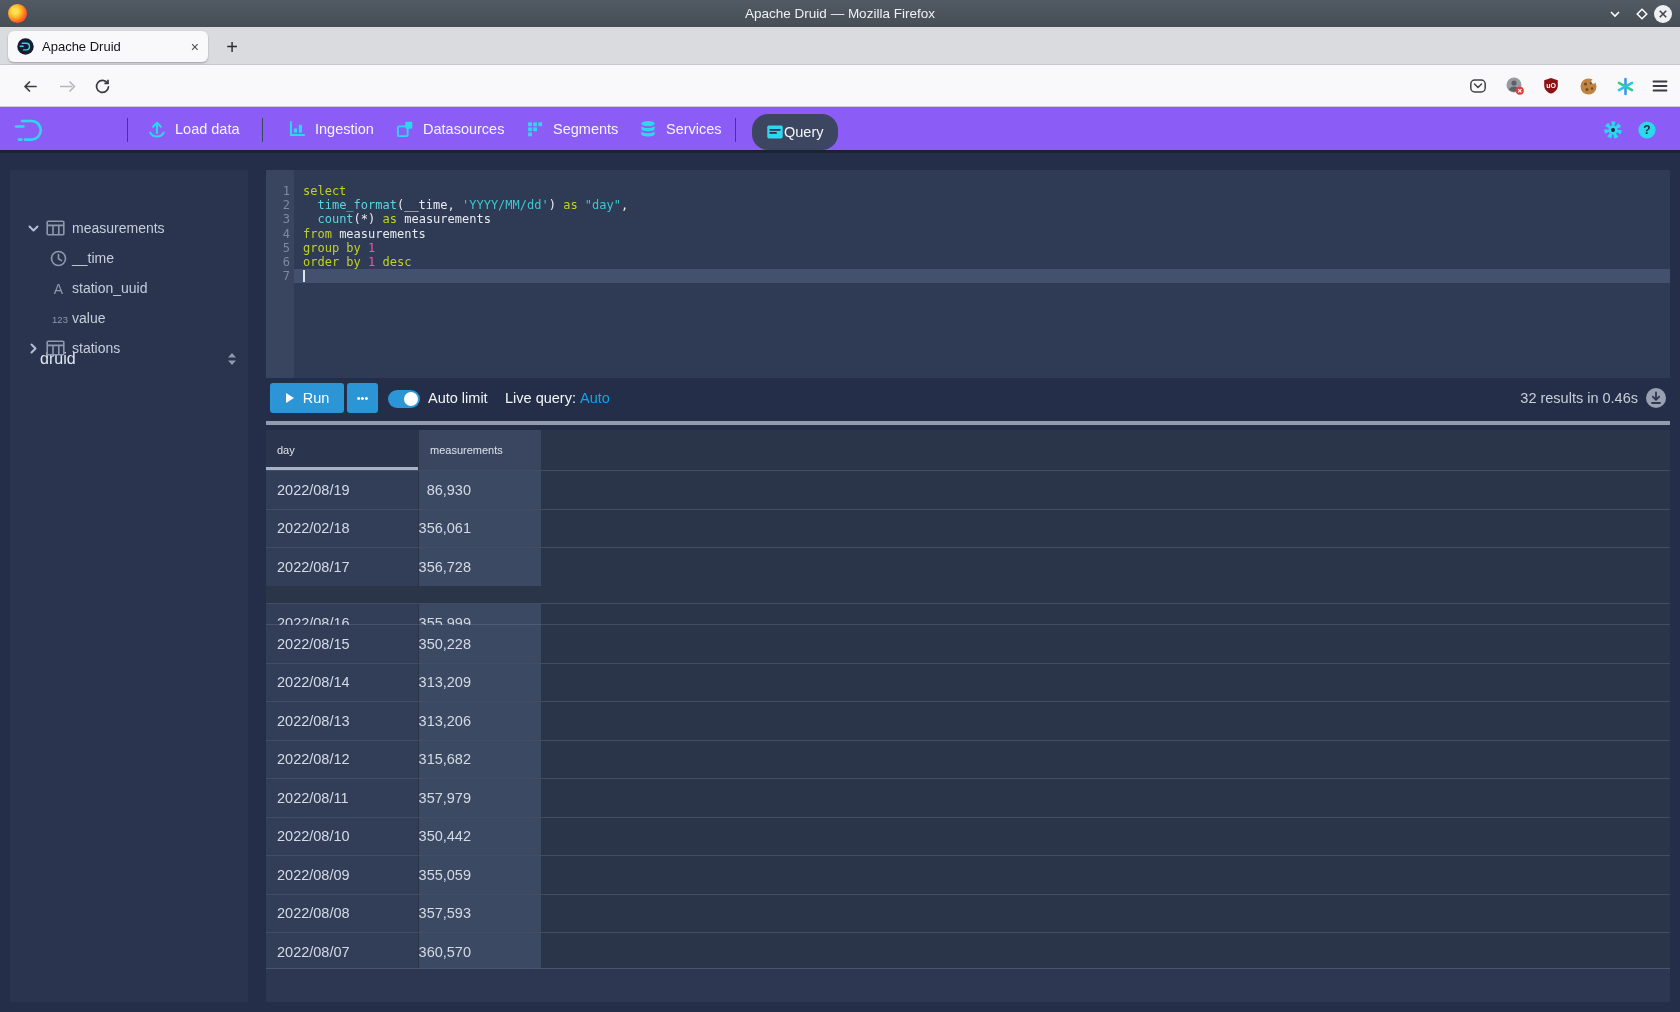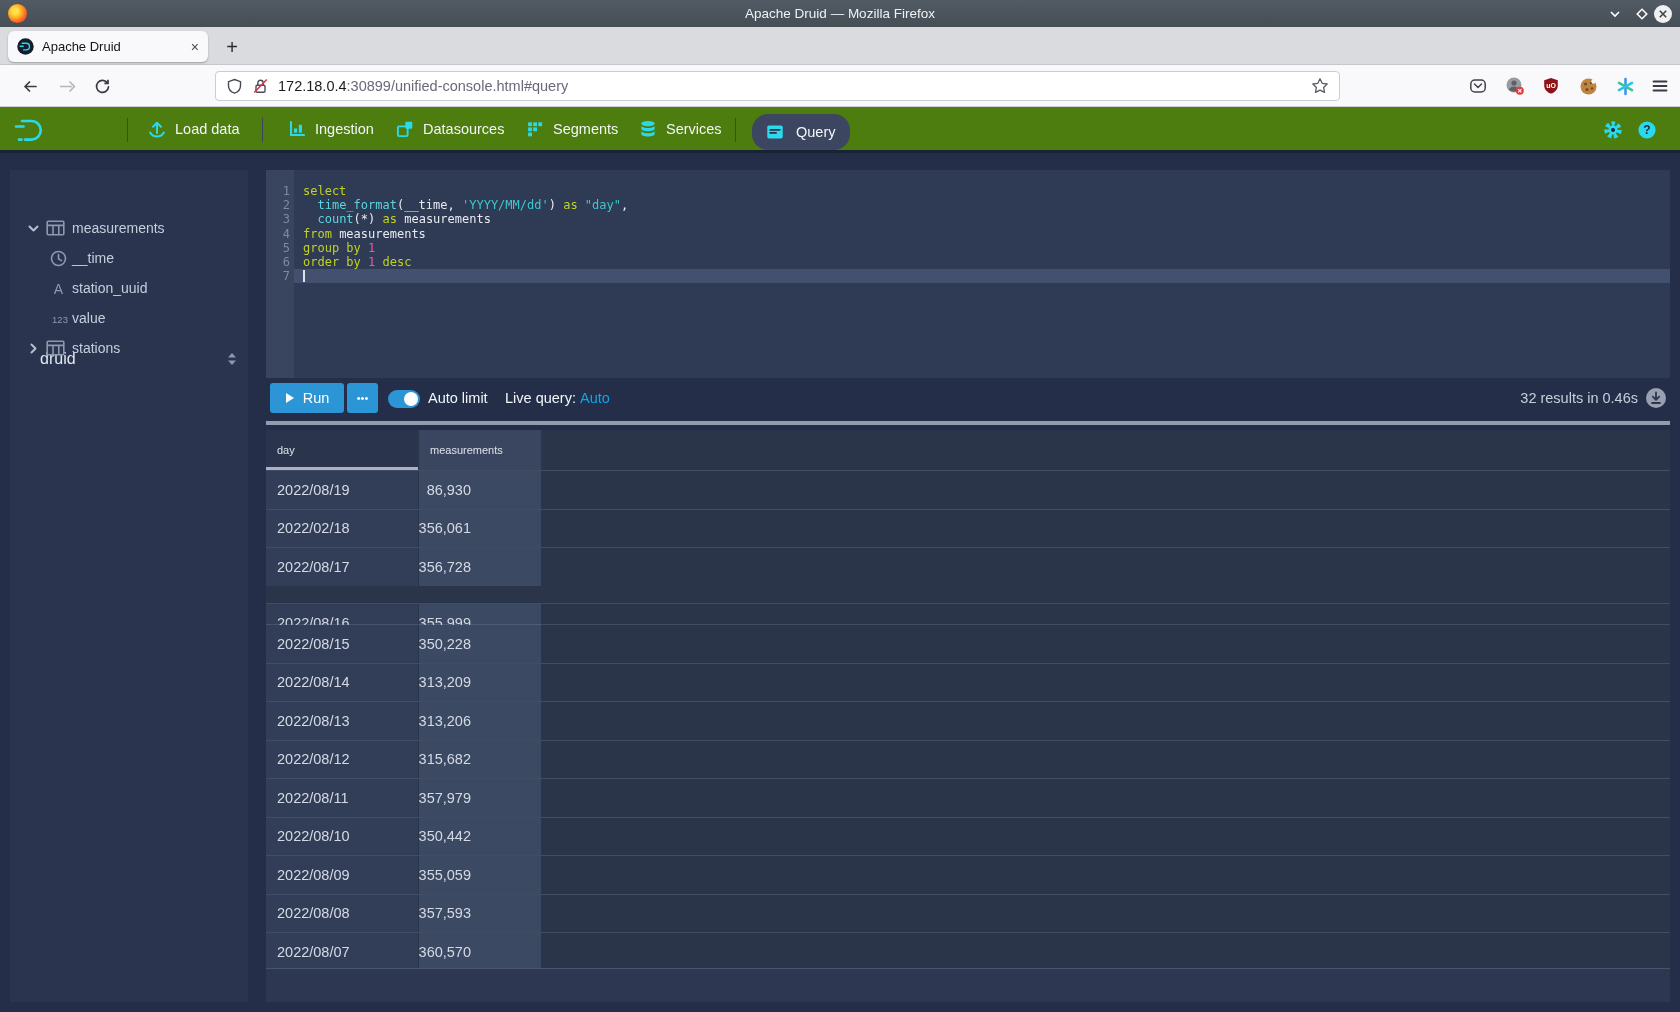--- a/index.html
+++ b/index.html
@@ -31,28 +31,28 @@
     border-bottom:1px solid #cfd0d4; }
   .tbtn { top:7px; width:28px; height:28px; display:flex; align-items:center; justify-content:center; border-radius:4px; }
   #urlbar { left:215px; top:6px; width:1125px; height:30px; background:#ffffff;
     border:1px solid #ccccd2; border-radius:4px; display:flex; align-items:center; padding:0 10px; gap:9px; }
   #url-text { flex:1; font-size:14.5px; white-space:nowrap; overflow:hidden; }
   #url-host { color:#1b1b1f; }
   #url-rest { color:#69697a; }
   .extbtn { top:7px; width:28px; height:28px; display:flex; align-items:center; justify-content:center; }
 
   
-  #navbar { left:0; top:107px; width:1680px; height:46px; background:#4d7c0f;
+  #navbar { left:0; top:107px; width:1680px; height:46px; background:#8b5cf6;
     border-bottom:3px solid #1a2236; }
   #brand { left:56px; top:111px; font-size:21px; color:#eff4f8; letter-spacing:.5px; }
   .nav-sep { top:11px; width:1px; height:24px; background:#3b465e; }
   .nav-item { top:0; height:43px; display:flex; align-items:center; gap:9px;
     color:#f2f6fa; font-size:14.5px; }
   #nav-query-pill { top:7px; height:31px; border-radius:16px; background:#3d4660;
-    display:flex; align-items:center; gap:12px; padding:18px 14px; color:#f2f6fa; font-size:14.5px; }
+    display:flex; align-items:center; gap:0; padding:18px 14px; color:#f2f6fa; font-size:14.5px; }
 
   
   #sidebar { left:10px; top:170px; width:238px; height:832px; background:#2a344f; }
   #schema-title { left:30px; top:180px; font-size:16px; color:#e2e8f1; }
   #schema-sort { left:216px; top:182px; }
   .tree-row { left:0; width:238px; height:30px; }
   .tree-row .exp { position:absolute; left:17px; top:8px; }
   .tree-row .tico { position:absolute; top:6px; }
   .tree-row .tlabel { position:absolute; left:62px; top:6px; font-size:14px; color:#c6cedb; }
 
@@ -146,40 +146,20 @@
       <svg width="17" height="17">
         <path d="M3 8.5h11M12.5 4L17 8.5 12.5 13" fill="none" stroke="#b6b6bd" stroke-width="1.7" stroke-linecap="round" stroke-linejoin="round" transform="translate(-2.5 0)"></path>
       </svg>
     </div>
   <div class="tbtn abs" style="left:88px">
       <svg width="17" height="17">
         <path d="M13.6 5.2A6 6 0 1 0 14.5 8.8" fill="none" stroke="#3a3a44" stroke-width="1.7" stroke-linecap="round"></path>
         <path d="M14 1.8v3.6h-3.6" fill="none" stroke="#3a3a44" stroke-width="1.7" stroke-linejoin="round"></path>
       </svg>
     </div>
-  <div id="urlbar" class="abs">
-    <span class="ic">
-        <svg width="17" height="17">
-          <path d="M8.5 1.5l6 2.2v4c0 3.6-2.7 6.3-6 7.5-3.3-1.2-6-3.9-6-7.5v-4z" fill="none" stroke="#4a4a55" stroke-width="1.4"></path>
-        </svg>
-      </span>
-    <span class="ic">
-        <svg width="17" height="17">
-          <rect x="4" y="7.2" width="9" height="7" rx="1.2" fill="none" stroke="#4a4a55" stroke-width="1.4"></rect>
-          <path d="M5.8 7V4.9a2.7 2.7 0 0 1 5.4 0V7" fill="none" stroke="#4a4a55" stroke-width="1.4"></path>
-          <path d="M2.2 14.5L14.8 1.5" stroke="#e0364e" stroke-width="1.6"></path>
-        </svg>
-      </span>
-    <span id="url-text"><span id="url-host">172.18.0.4</span><span id="url-rest">:30899/unified-console.html#query</span></span>
-    <span class="ic">
-        <svg width="18" height="18">
-          <path d="M9 1.8l2.2 4.5 5 .7-3.6 3.5.9 4.9L9 13.1l-4.5 2.3.9-4.9L1.8 7l5-.7z" fill="none" stroke="#5b5b66" stroke-width="1.3" stroke-linejoin="round"></path>
-        </svg>
-      </span>
-  </div>
   <div class="extbtn abs" style="left:1464px">
       <svg width="18" height="18">
         <rect x="1.8" y="3" width="14.4" height="12" rx="4" fill="none" stroke="#42424c" stroke-width="1.5"></rect>
         <path d="M5.5 7l3.5 3.5L12.5 7" fill="none" stroke="#42424c" stroke-width="1.5" stroke-linecap="round" stroke-linejoin="round"></path>
       </svg>
     </div>
   <div class="extbtn abs" style="left:1501px">
       <svg width="20" height="20">
         <circle cx="9" cy="9" r="7.5" fill="#9a9aa2"></circle>
         <circle cx="9" cy="7" r="2.6" fill="#5f5f68"></circle>

